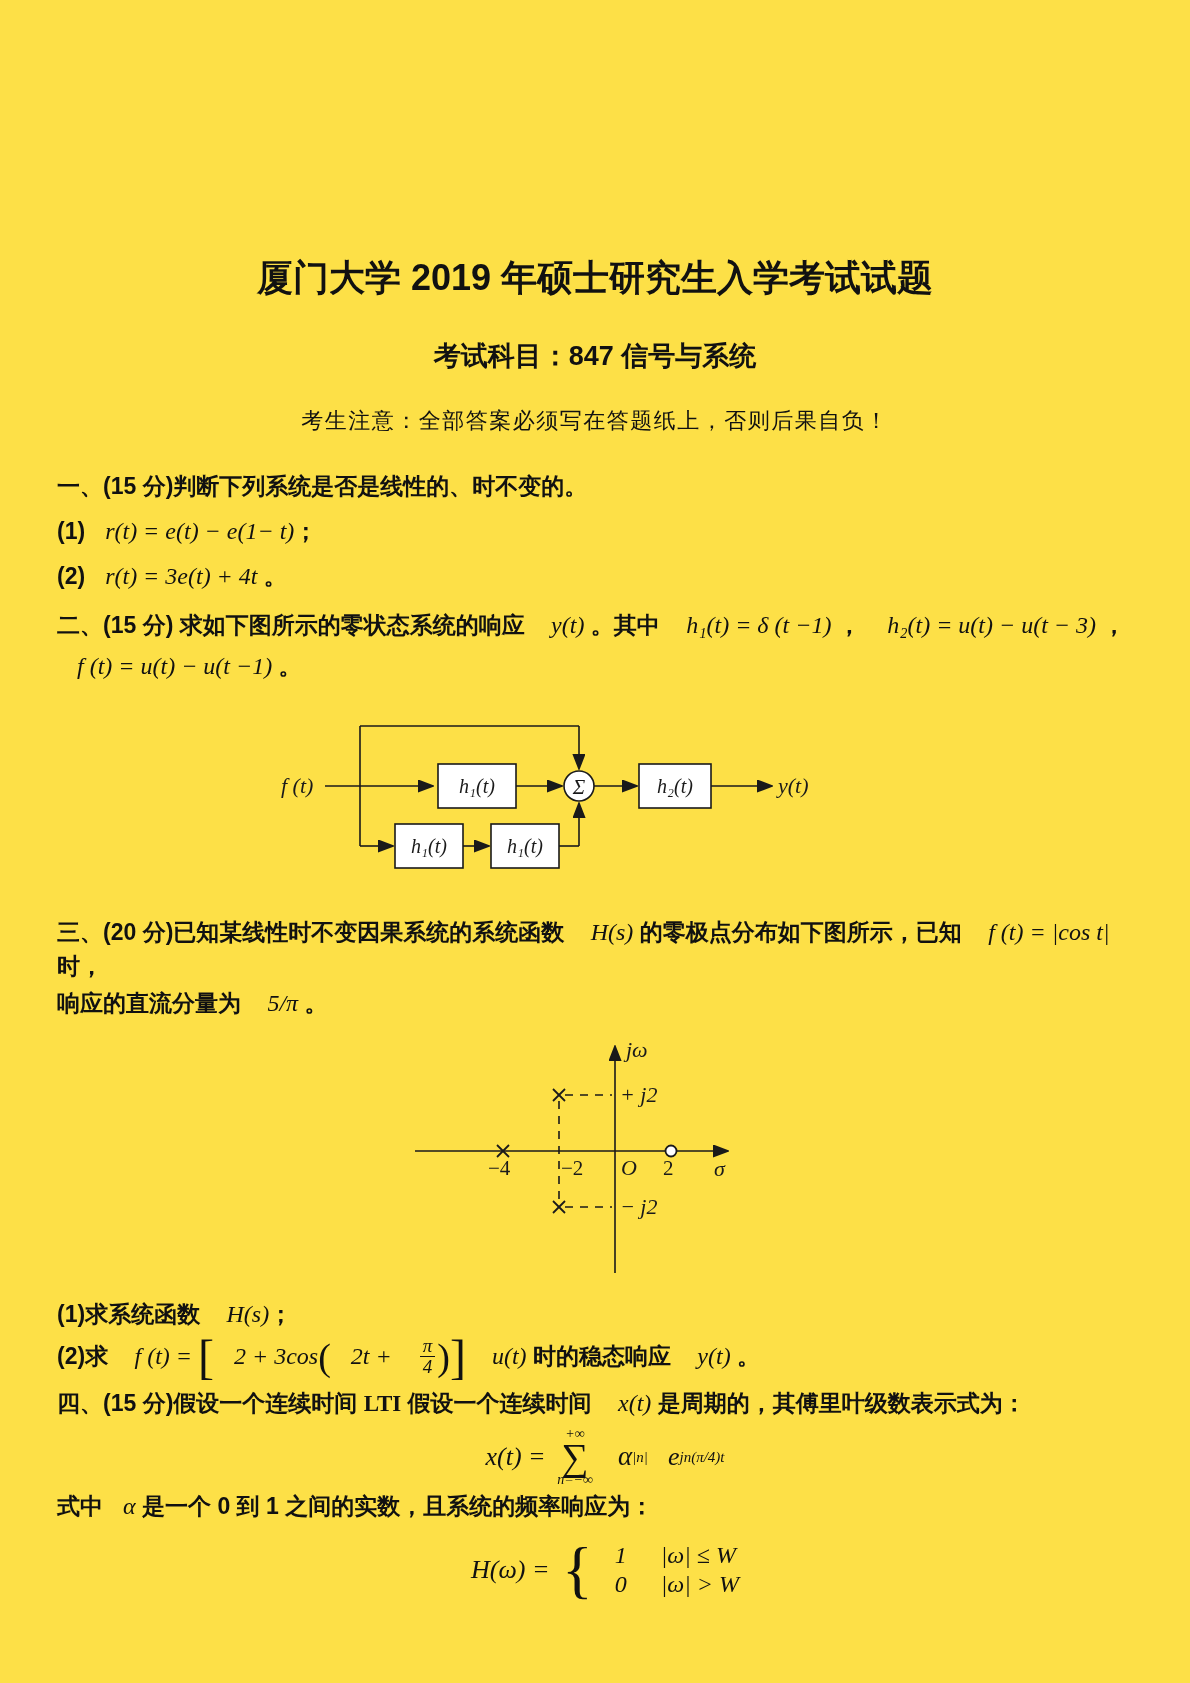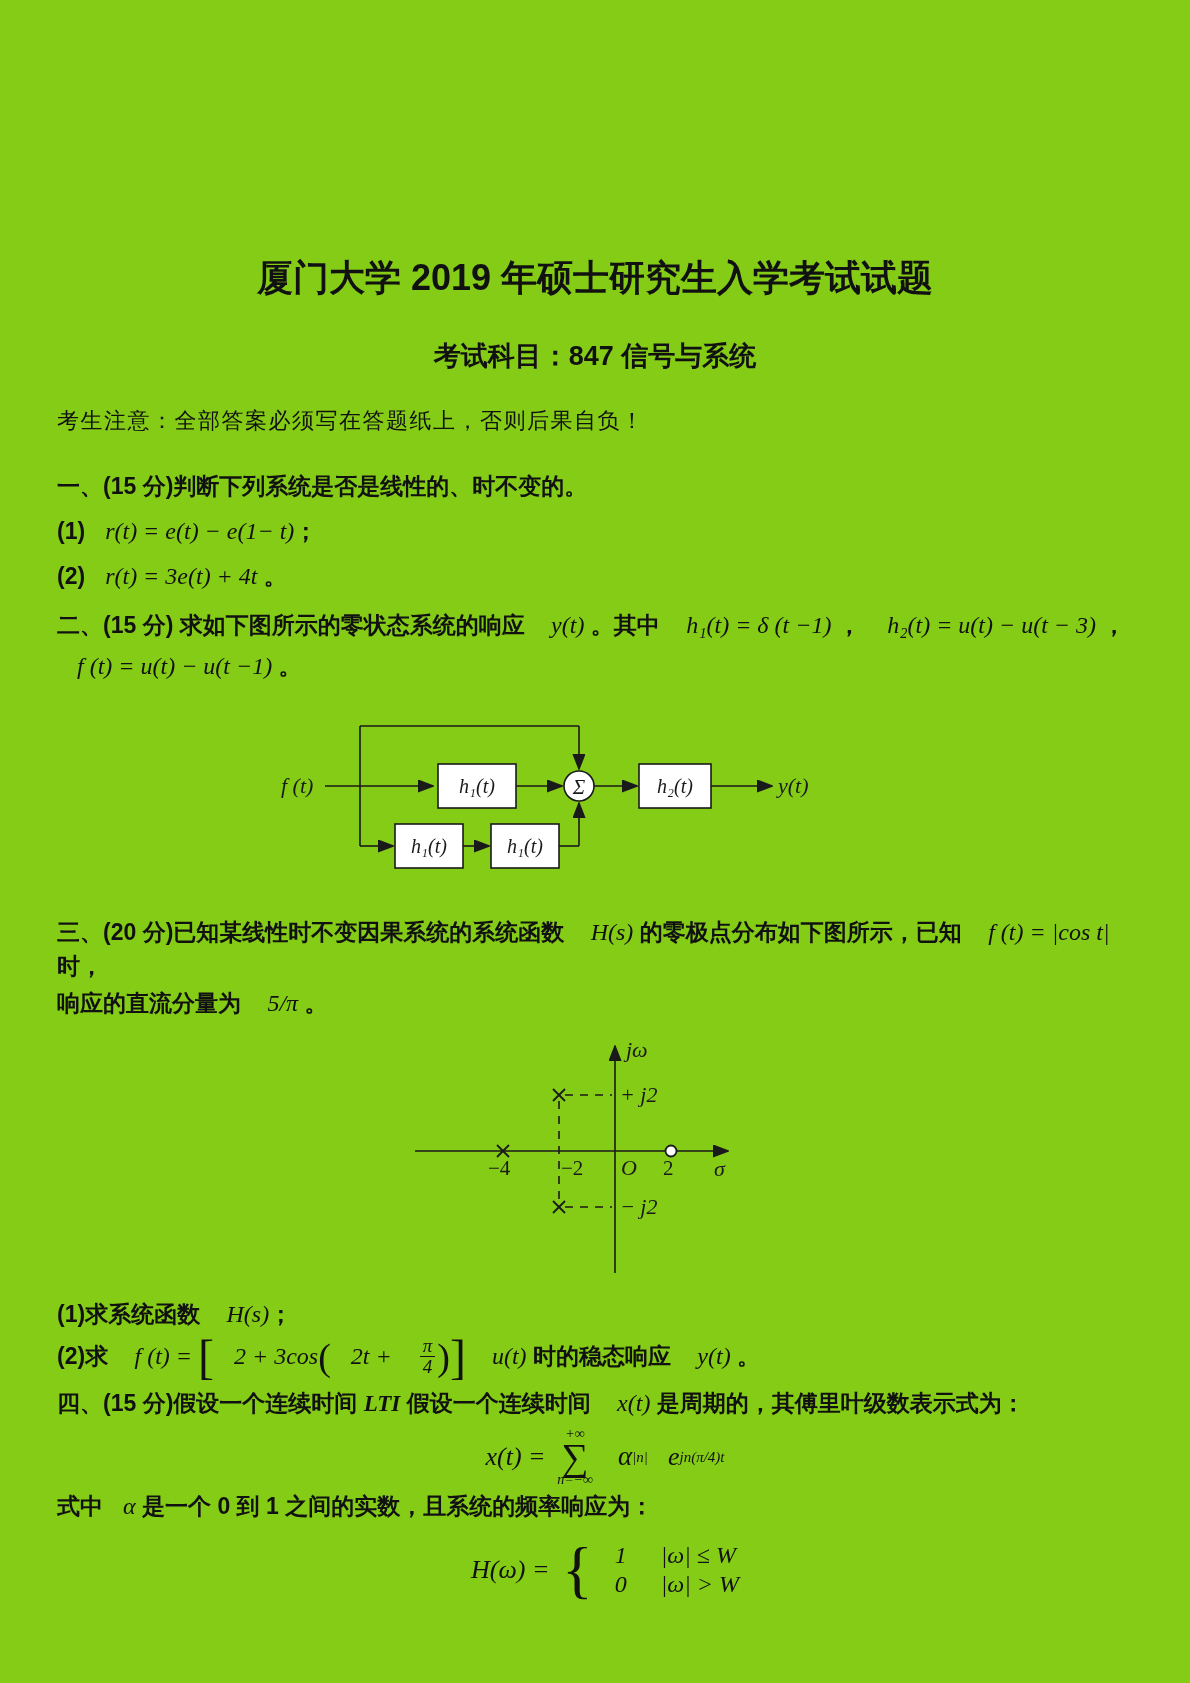--- a/index.html
+++ b/index.html
@@ -1,26 +1,26 @@
 <!DOCTYPE html>
 <html><head>
 <meta charset="utf-8">
 <style>
   html,body{margin:0;padding:0;background:#ffffff;}
   body{width:1190px;font-family:"Liberation Sans",sans-serif;color:#111;}
-  .page{box-sizing:border-box;width:1190px;min-height:1683px;padding:258px 57px 40px 57px;background:#84cc16;}
+  .page{box-sizing:border-box;width:1190px;min-height:1683px;padding:258px 57px 40px 57px;background:#fde047;}
   .center{text-align:center;}
   .title{font-size:36px;font-weight:bold;line-height:1.1;}
   .subtitle{margin-top:40px;font-size:27px;font-weight:bold;text-align:center;}
-  .notice{margin-top:32px;font-size:22px;font-family:"Liberation Serif","DejaVu Serif",serif;letter-spacing:1.5px;}
+  .notice{margin-top:32px;font-size:22px;font-family:"Liberation Serif","DejaVu Serif",serif;letter-spacing:1.5px;text-align:center;}
   .qh{margin-top:34px;font-size:23px;font-weight:bold;line-height:1.4;}
   .line{margin-top:14px;font-size:23px;line-height:1.3;}
   .b{font-weight:bold;white-space:pre-wrap;}
   .m{font-family:"Liberation Serif","DejaVu Serif",serif;font-style:italic;font-weight:normal;font-size:24px;white-space:pre-wrap;padding-left:20px;}
-  .mb{font-family:"Liberation Serif","DejaVu Serif",serif;font-style:italic;font-weight:bold;white-space:pre-wrap;}
+  .mb{font-family:"Liberation Serif","DejaVu Serif",serif;font-weight:bold;white-space:pre-wrap;}
   .flexline{display:flex;align-items:center;flex-wrap:nowrap;}
   .frac{display:inline-flex;flex-direction:column;align-items:center;line-height:1.05;margin:0 2px;}
   .frac .fn{font-size:19px;border-bottom:1.4px solid #111;padding:0 3px;}
   .frac .fd{font-size:19px;}
   .bk1{font-style:normal;font-weight:300;font-size:48px;line-height:0;font-family:"Liberation Serif","DejaVu Serif",serif;}
   .bk2{font-style:normal;font-weight:300;font-size:38px;line-height:0;font-family:"Liberation Serif","DejaVu Serif",serif;}
   .bigop{display:inline-flex;flex-direction:column;align-items:center;line-height:1;margin:0 5px;vertical-align:middle;}
   .bigop .lim{font-size:14px;font-style:italic;font-family:"Liberation Serif","DejaVu Serif",serif;}
   .bigop .sg{font-size:38px;line-height:.85;font-style:normal;font-family:"Liberation Serif","DejaVu Serif",serif;}
   sup.sp{font-size:15px;font-style:italic;font-family:"Liberation Serif","DejaVu Serif",serif;vertical-align:super;line-height:0;}

